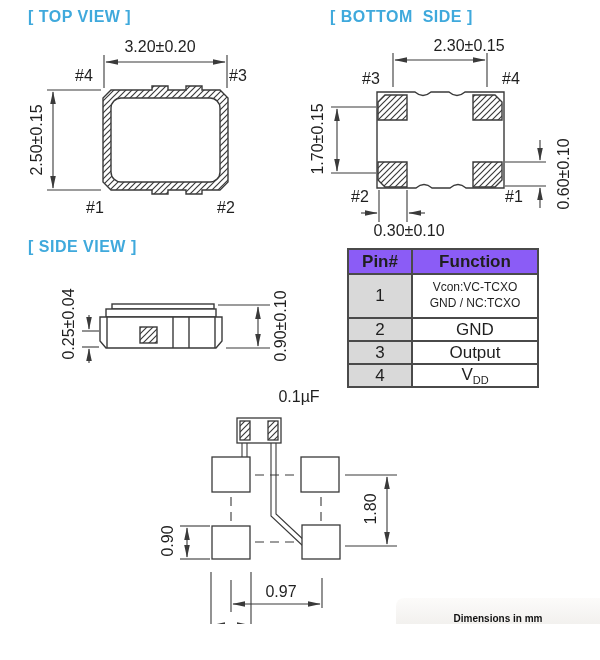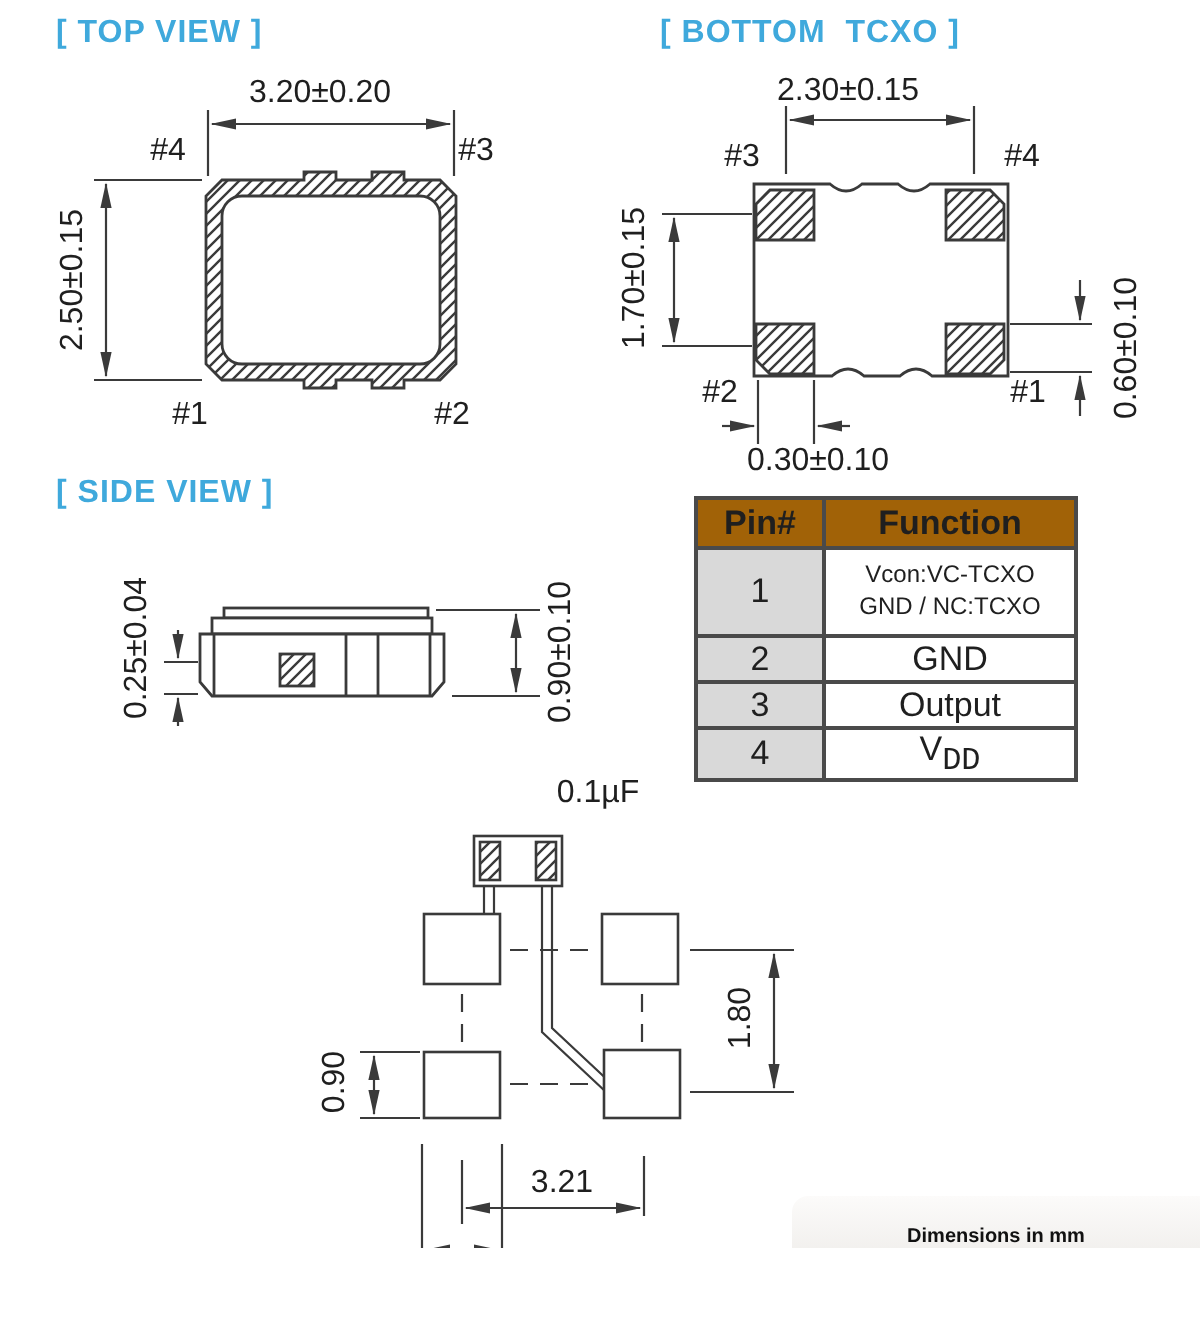--- a/index.html
+++ b/index.html
@@ -18,27 +18,27 @@
   }
   .lbl.rot{transform:translate(-50%,-50%) rotate(-90deg);}
   .lbl.pin{font-size:16px;}
   .pin-table{
     position:absolute;left:347px;top:248px;border-collapse:collapse;
     background:#ffffff;table-layout:fixed;
   }
   .pin-table th,.pin-table td{
     border:2px solid #4a4a4a;text-align:center;vertical-align:middle;padding:0 2px;
   }
-  .pin-table th{background:#a16207;font-size:17px;height:23px;}
+  .pin-table th{background:#8b5cf6;font-size:17px;height:23px;}
   .pin-table .pin-cell{background:#d9d9d9;width:58px;font-size:17px;}
   .pin-table .func-cell{width:120px;font-size:17px;background:#ffffff;}
   .pin-table .row-tall{height:44px;}
   .pin-table .row-std{height:23px;}
   .func-two-line div{font-size:12px;line-height:1.3;}
-  .pin-table sub{font-size:16px;font-family:Liberation Mono, monospace;}
+  .pin-table sub{font-size:11px;}
   .note-band{
     position:absolute;left:396px;top:598px;width:204px;height:40px;
     background:linear-gradient(180deg,#fcfbfa 0%,#edebe8 100%);
     border-radius:8px 0 0 8px;display:flex;align-items:center;justify-content:center;
   }
   .note-text{font-size:10px;font-weight:bold;color:#111111;}
 </style>
 </head>
 <body>
 
@@ -144,46 +144,46 @@
         <line x1="322" y1="578" x2="322" y2="608"></line>
         <line x1="233" y1="604" x2="320" y2="604" marker-start="url(#ar)" marker-end="url(#ar)"></line>
         <line x1="211" y1="572" x2="211" y2="632"></line>
         <line x1="251" y1="572" x2="251" y2="632"></line>
         <line x1="213" y1="625" x2="249" y2="625" marker-start="url(#ar)" marker-end="url(#ar)"></line>
       </g>
     </g>
   </svg>
 
   <div class="view-title" style="left:28px;top:8px;">[ TOP VIEW ]</div>
-  <div class="view-title" style="left:330px;top:8px;">[ BOTTOM  TCXO ]</div>
+  <div class="view-title" style="left:330px;top:8px;">[ BOTTOM  SIDE ]</div>
   <div class="view-title" style="left:28px;top:238px;">[ SIDE VIEW ]</div>
 
   <div class="lbl" style="left:160px;top:47px;">3.20±0.20</div>
   <div class="lbl rot" style="left:37px;top:140px;">2.50±0.15</div>
   <div class="lbl pin" style="left:84px;top:76px;">#4</div>
   <div class="lbl pin" style="left:238px;top:76px;">#3</div>
   <div class="lbl pin" style="left:95px;top:208px;">#1</div>
   <div class="lbl pin" style="left:226px;top:208px;">#2</div>
 
-  <div class="lbl" style="left:424px;top:46px;">2.30±0.15</div>
+  <div class="lbl" style="left:469px;top:46px;">2.30±0.15</div>
   <div class="lbl rot" style="left:318px;top:139px;">1.70±0.15</div>
   <div class="lbl" style="left:409px;top:231px;">0.30±0.10</div>
   <div class="lbl rot" style="left:564px;top:174px;">0.60±0.10</div>
   <div class="lbl pin" style="left:371px;top:79px;">#3</div>
   <div class="lbl pin" style="left:511px;top:79px;">#4</div>
   <div class="lbl pin" style="left:360px;top:197px;">#2</div>
   <div class="lbl pin" style="left:514px;top:197px;">#1</div>
 
   <div class="lbl rot" style="left:69px;top:324px;">0.25±0.04</div>
   <div class="lbl rot" style="left:281px;top:326px;">0.90±0.10</div>
 
   <div class="lbl" style="left:267px;top:397px;margin-left:32px;">0.1µF</div>
   <div class="lbl rot" style="left:371px;top:509px;">1.80</div>
   <div class="lbl rot" style="left:168px;top:541px;">0.90</div>
-  <div class="lbl" style="left:281px;top:592px;">3.21</div>
+  <div class="lbl" style="left:281px;top:592px;">0.97</div>
   <div class="lbl" style="left:230px;top:682px;font-weight:bold;">1.00</div>
 
   <table class="pin-table">
     <tbody>
         <tr>
       <th>Pin#</th>
       <th>Function</th>
     </tr>
     <tr class="row-tall">
       <td class="pin-cell">1</td>

